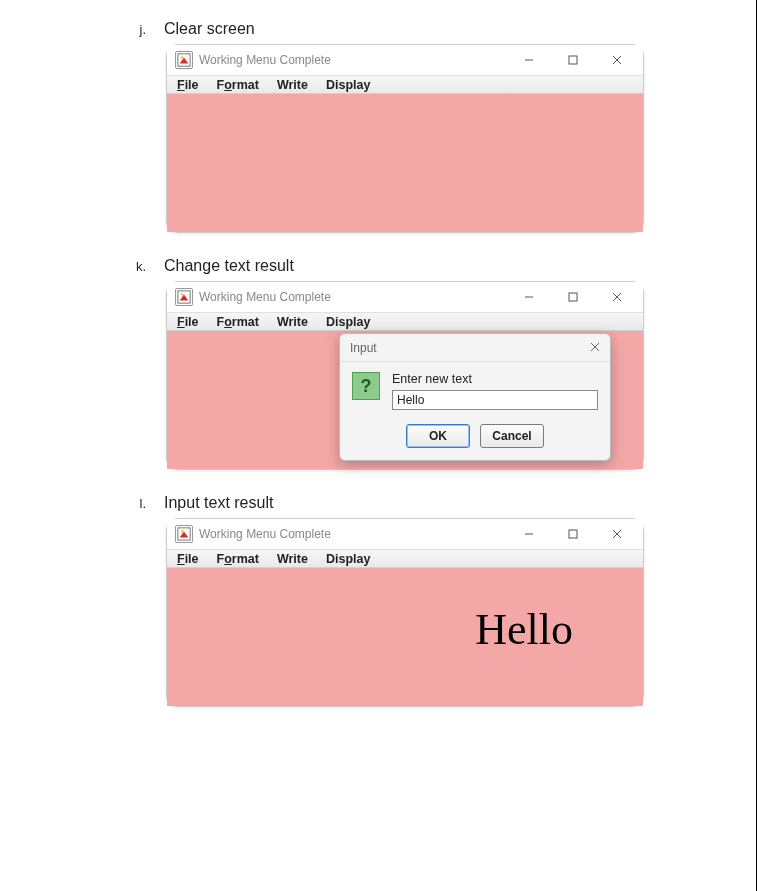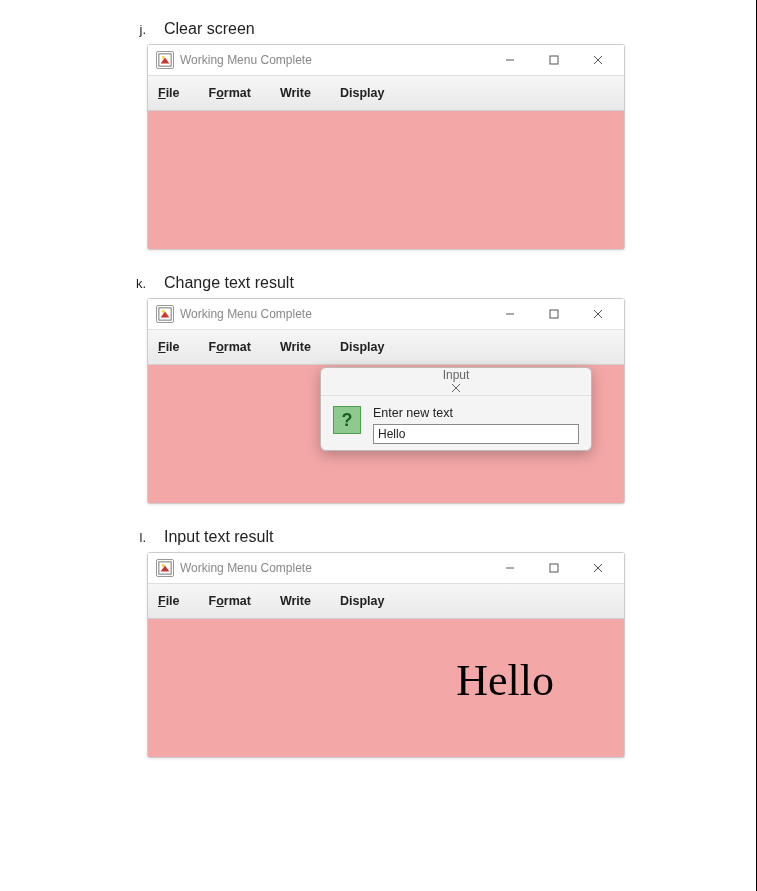--- a/index.html
+++ b/index.html
@@ -33,24 +33,24 @@
     width: 16px;
     text-align: right;
     font-size: 13px;
     color: #222;
   }
   .item-caption {
     font-size: 16px;
     color: #222;
   }
   .window {
-    margin-left: 17px;
+    margin-left: 36px;
     width: 478px;
     border: 1px solid #ccc;
-    border-radius: 3px;
+    border-radius: 12px;
     background: #fff;
     box-shadow: 0 1px 3px rgba(0,0,0,0.1);
     position: relative;
     overflow: visible;
   }
   .titlebar {
     height: 30px;
     display: flex;
     align-items: center;
     padding: 0 4px 0 8px;
@@ -81,24 +81,24 @@
     width: 44px;
     height: 26px;
     display: flex;
     align-items: center;
     justify-content: center;
     color: #555;
     font-size: 11px;
   }
   .win-btn svg { width: 10px; height: 10px; }
   .menubar {
-    height: 36px;
-    display: flex;
-    align-items: center;
-    gap: 29px;
+    height: 19px;
+    display: flex;
+    align-items: center;
+    gap: 18px;
     padding: 0 10px;
     background: linear-gradient(#f6f6f6, #e9e9e9);
     border-top: 1px solid #e0e0e0;
     border-bottom: 1px solid #d0d0d0;
     font-size: 12.5px;
     color: #222;
     font-weight: 600;
     text-align: center;
   }
   .menu-item .ul { text-decoration: underline; }
@@ -129,21 +129,20 @@
   }
   .dialog-titlebar {
     height: 28px;
     display: flex;
     align-items: center;
     justify-content: space-between;
     padding: 0 10px;
     font-size: 12px;
     color: #666;
     border-bottom: 1px solid #e0e0e0;
-    flex-direction: column;
   }
   .dialog-close svg { width: 10px; height: 10px; }
   .dialog-body {
     padding: 10px 12px 6px 12px;
     display: flex;
     gap: 12px;
   }
   .dialog-icon {
     width: 28px;
     height: 28px;
@@ -296,20 +295,24 @@
                     <line x1="9" y1="1" x2="1" y2="9" stroke="#666" stroke-width="1"></line>
                   </svg></span>
             </div>
             <div class="dialog-body">
               <div class="dialog-icon">?</div>
               <div class="dialog-fields">
                 <div class="dialog-label">Enter new text</div>
                 <input class="dialog-input" value="Hello" style="">
               </div>
             </div>
+            <div class="dialog-buttons">
+              <div class="dbtn primary">OK</div>
+              <div class="dbtn">Cancel</div>
+            </div>
           </div>
         </div>
       </div>
     </div>
 
     <div class="item">
       <div class="item-header">
         <span class="item-letter">l.</span>
         <span class="item-caption">Input text result</span>
       </div>

